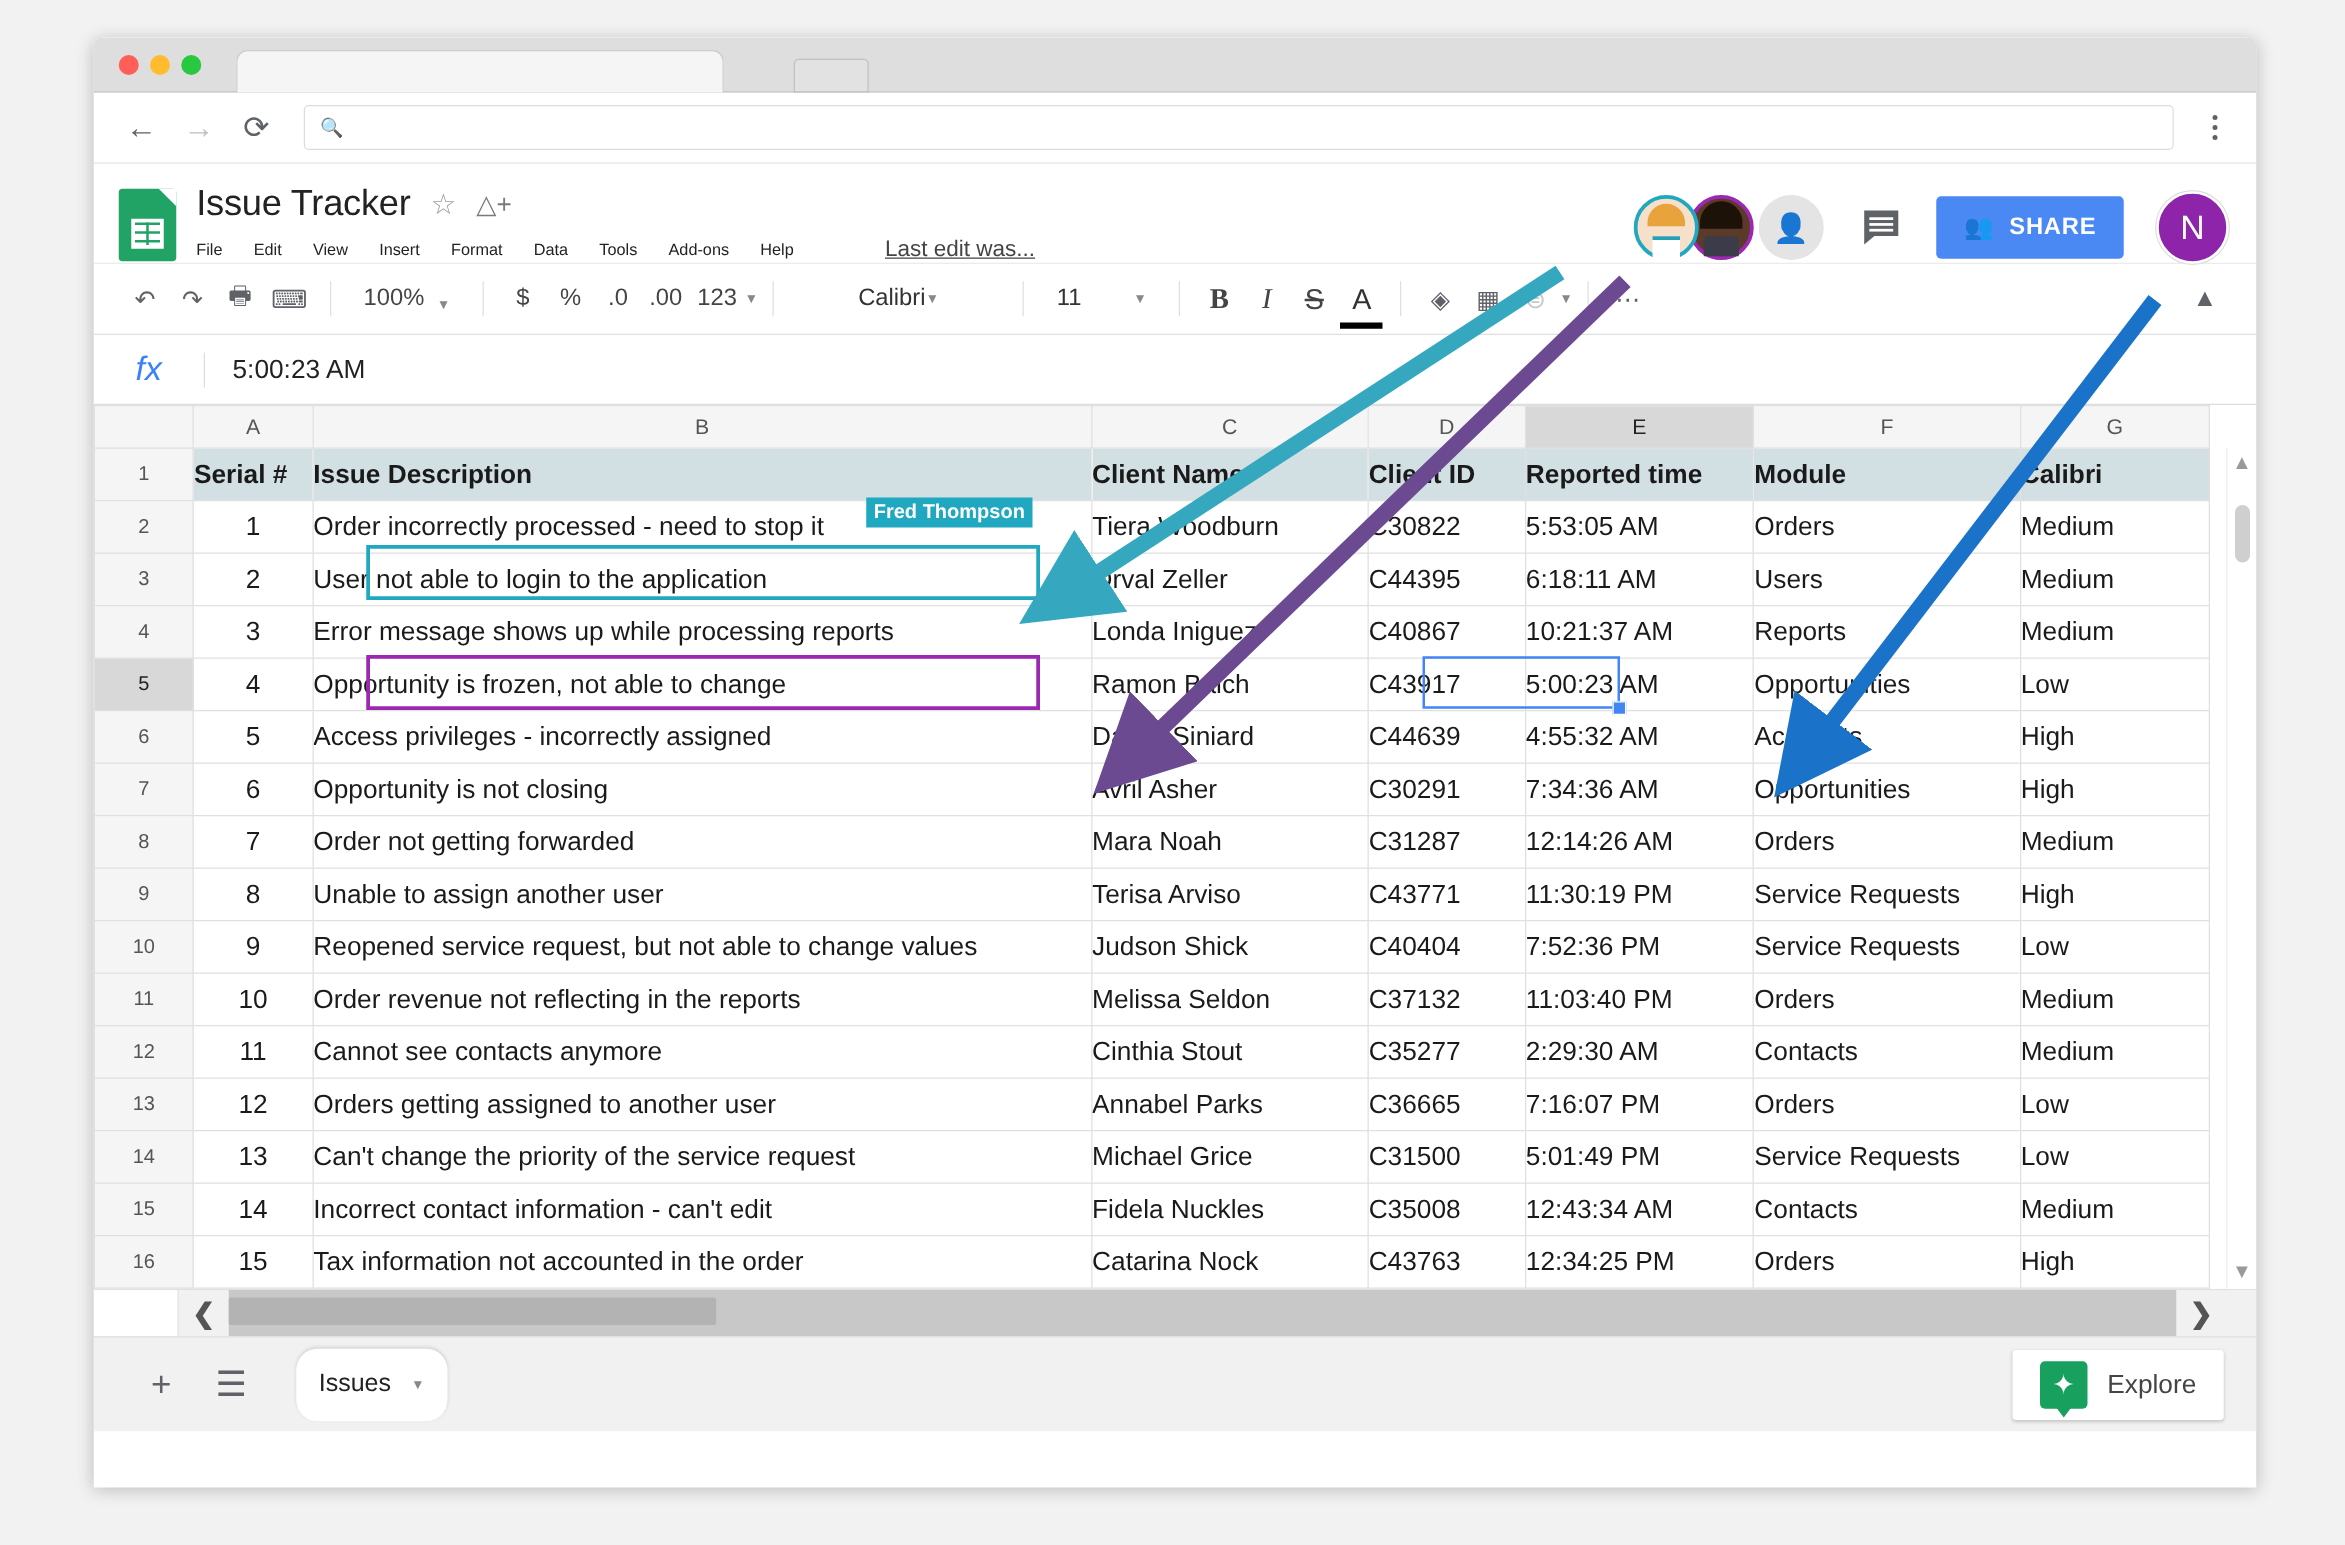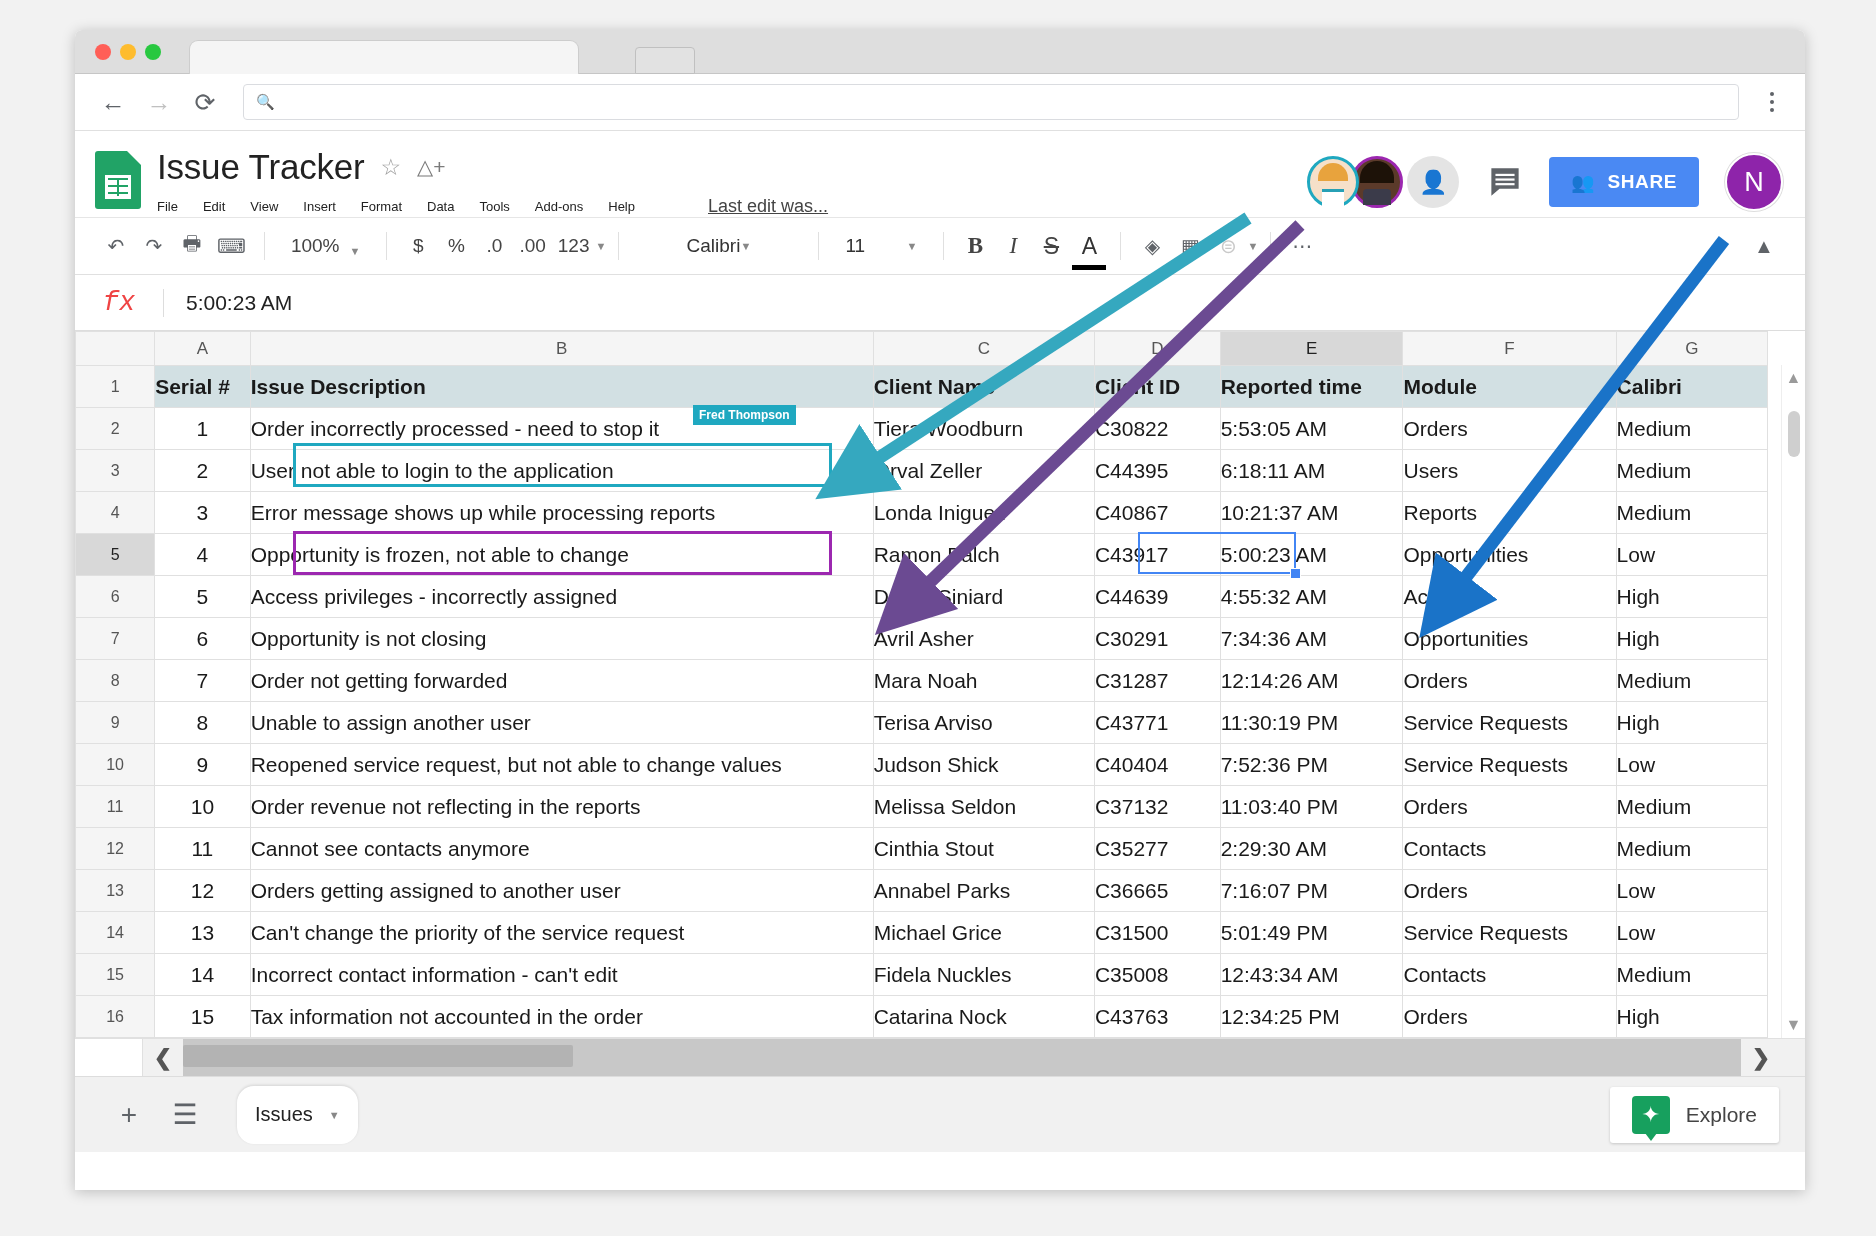--- a/index.html
+++ b/index.html
@@ -80,21 +80,21 @@
   }
   .gs-grid:before{
     content:""; position:absolute; inset:3px;
     background:
       linear-gradient(#21a366,#21a366) 0 0/100% 2px no-repeat,
       linear-gradient(#21a366,#21a366) 0 7px/100% 2px no-repeat,
       linear-gradient(#21a366,#21a366) 0 14px/100% 2px no-repeat,
       linear-gradient(#21a366,#21a366) 9px 0/2px 100% no-repeat;
   }
   .doc-title-row { display:flex; align-items:center; gap:16px; }
-  .doc-title { font-size:35px; color:#222; font-weight:400; letter-spacing:-.2px;}
+  .doc-title { font-size:29px; color:#222; font-weight:400; letter-spacing:-.2px;}
   .star-icon, .drive-icon { color:#9e9e9e; font-size:23px; }
   .drive-icon { color:#7b7b7b; font-size:21px;}
   .menu-row { display:flex; align-items:center; gap:25px; margin-top:9px; }
   .menu-item { font-size:13px; color:#222; }
   .last-edit { font-size:18px; color:#444; text-decoration:underline; margin-left:48px;}
 
   .head-right { position:absolute; right:22px; top:22px; display:flex; align-items:center; gap:0px;}
   .avatar { width:52px;height:52px;border-radius:50%; position:relative; }
   .av1 { border:3px solid #1fa8c0; background:#f6e0c9; margin-right:-8px; z-index:3;}
   .av2 { border:3px solid #9c27b0; background:#5b3a2a; z-index:2;}
@@ -130,21 +130,21 @@
   .tb-font { width:175px; display:flex;align-items:center;justify-content:center; padding:0 14px; font-size:19px;color:#333;}
   .tb-size { width:100px; display:flex;align-items:center;justify-content:space-between; padding:0 14px; font-size:19px;color:#333;}
   .tb-b{font-weight:700;font-family:"Liberation Serif",serif;font-size:23px;color:#444;}
   .tb-i{font-style:italic;font-family:"Liberation Serif",serif;font-size:23px;color:#444;}
   .tb-s{font-size:23px;color:#444;text-decoration:line-through;}
   .tb-a{position:relative;font-size:23px;color:#333;}
   .tb-a:after{content:"";position:absolute;left:2px;right:2px;bottom:-5px;height:5px;background:#000;}
 
   
   .fxbar { height:56px; display:flex; align-items:center; background:#fff; border-bottom:1px solid #ddd;}
-  .fx { width:88px; text-align:center; color:#ef4444; font-style:italic; font-family:Liberation Mono, monospace; font-size:27px;}
+  .fx { width:88px; text-align:center; color:#3b82f6; font-style:italic; font-family:Liberation Sans, sans-serif; font-size:27px;}
   .fx-div { width:1px;height:28px;background:#ddd;}
   .fx-val { padding-left:22px; font-size:21px; color:#222; }
 
   
   .grid-wrap { position:relative; background:#fff; }
   table.sheet { border-collapse:collapse; table-layout:fixed; width:1693px; }
   table.sheet td, table.sheet th { border:1px solid #e0e0e0; padding:0; }
   .colhead th {
     height:34px; background:#f5f5f5; color:#555; font-weight:400; font-size:17px;
     border-bottom:1px solid #cfcfcf; text-align:center;
@@ -165,21 +165,21 @@
   .c-a{width:82px;} .c-b{width:535px;} .c-c{width:190px;} .c-d{width:108px;}
   .c-e{width:157px;} .c-f{width:183px;} .c-g{width:130px;}
 
   
   .selbox { position:absolute; pointer-events:none; }
   .sel-teal { border:3px solid #1fa8c0; }
   .sel-purple { border:3px solid #9c27b0; }
   .sel-blue { border:2px solid #4285f4; }
   .fill-handle{ position:absolute; width:11px;height:11px;background:#4285f4; border:1px solid #fff;}
   .name-flag {
-    position:absolute; background:#1fa8c0; color:#fff; font-size:12px; font-weight:700;
+    position:absolute; background:#1fa8c0; color:#fff; font-size:16px; font-weight:700;
     padding:3px 6px; white-space:nowrap;
   }
 
   
   .vscroll { position:absolute; right:0; top:34px; width:24px; bottom:0; background:#fff; border-left:1px solid #eee;}
   .vs-arrow{ height:26px;display:flex;align-items:center;justify-content:center;color:#9a9a9a;font-size:16px;}
   .vs-thumb{ position:absolute; left:6px; top:46px; width:12px;height:46px; background:#cfcfcf; border-radius:6px;}
   .hscroll { height:38px; background:#f1f1f1; display:flex; align-items:center; border-top:1px solid #e0e0e0;}
   .hs-left{ width:68px; background:#fff; height:100%; border-right:1px solid #e0e0e0;}
   .hs-arrow{ width:40px;text-align:center;color:#555;font-size:22px;font-weight:700;}

